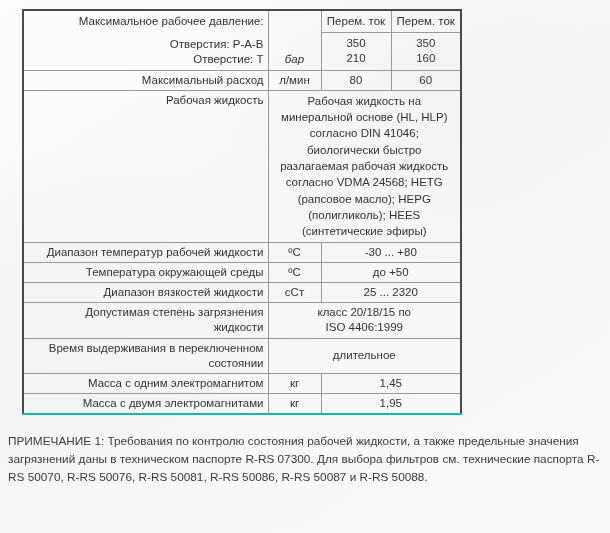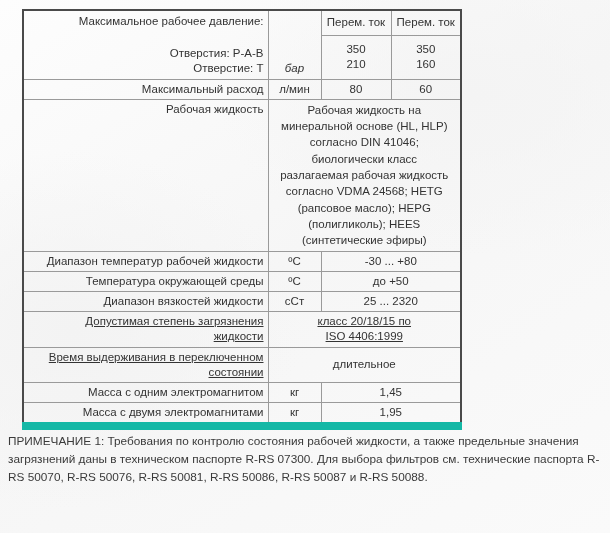--- a/index.html
+++ b/index.html
@@ -37,51 +37,51 @@
     line-height: 1.32;
   }
   .spec-table td {
     border: 1px solid #9a9a9a;
     padding: 2px 4px;
     vertical-align: middle;
     text-align: center;
     color: #333333;
   }
   .spec-table tr.outer-top td { border-top: 2px solid #4a4a4a; }
-  .spec-table tr.outer-bottom td { border-bottom: 8px solid #14b8a6; }
+  .spec-table tr.outer-bottom td { border-bottom: 2px solid #14b8a6; }
   .spec-table td.edge-left { border-left: 2px solid #4a4a4a; text-align: right; }
   .spec-table td.edge-right { border-right: 2px solid #4a4a4a; margin-left: 29px; }
 
   .col-label { width: 245px; }
   .col-unit  { width: 53px; }
   .col-dc    { width: 70px; }
   .col-ac    { width: 70px; }
 
   td.top-align { vertical-align: top; }
   td.bottom-align { vertical-align: bottom; font-style: italic; }
 
   .pressure-title {
     display: block;
     padding-top: 1px;
   }
   .ports {
     display: block;
-    margin-top: 17px;
+    margin-top: 8px;
   }
   .ports span { display: block; }
 
   .value-stack span { display: block; }
 
   .fluid-desc {
     padding: 2px 10px 3px 10px;
     line-height: 1.42;
   }
   .fluid-desc span { display: block; }
 
-  .two-line span { display: block; text-decoration: underline; }
+  .two-line span { display: block; }
 
   
   .notes {
     position: absolute;
     left: 8px;
     top: 432px;
     width: 596px;
     font-size: 11.8px;
     line-height: 18.2px;
     color: #3a3a3a;
@@ -133,21 +133,21 @@
         <td>80</td>
         <td class="edge-right">60</td>
       </tr>
 
       <tr>
         <td class="edge-left top-align">Рабочая жидкость</td>
         <td class="edge-right fluid-desc" colspan="3">
           <span>Рабочая жидкость на</span>
           <span>минеральной основе (HL, HLP)</span>
           <span>согласно DIN 41046;</span>
-          <span>биологически класс</span>
+          <span>биологически быстро</span>
           <span>разлагаемая рабочая жидкость</span>
           <span>согласно VDMA 24568; HETG</span>
           <span>(рапсовое масло); HEPG</span>
           <span>(полигликоль); HEES</span>
           <span>(синтетические эфиры)</span>
         </td>
       </tr>
 
       <tr>
         <td class="edge-left">Диапазон температур рабочей жидкости</td>

